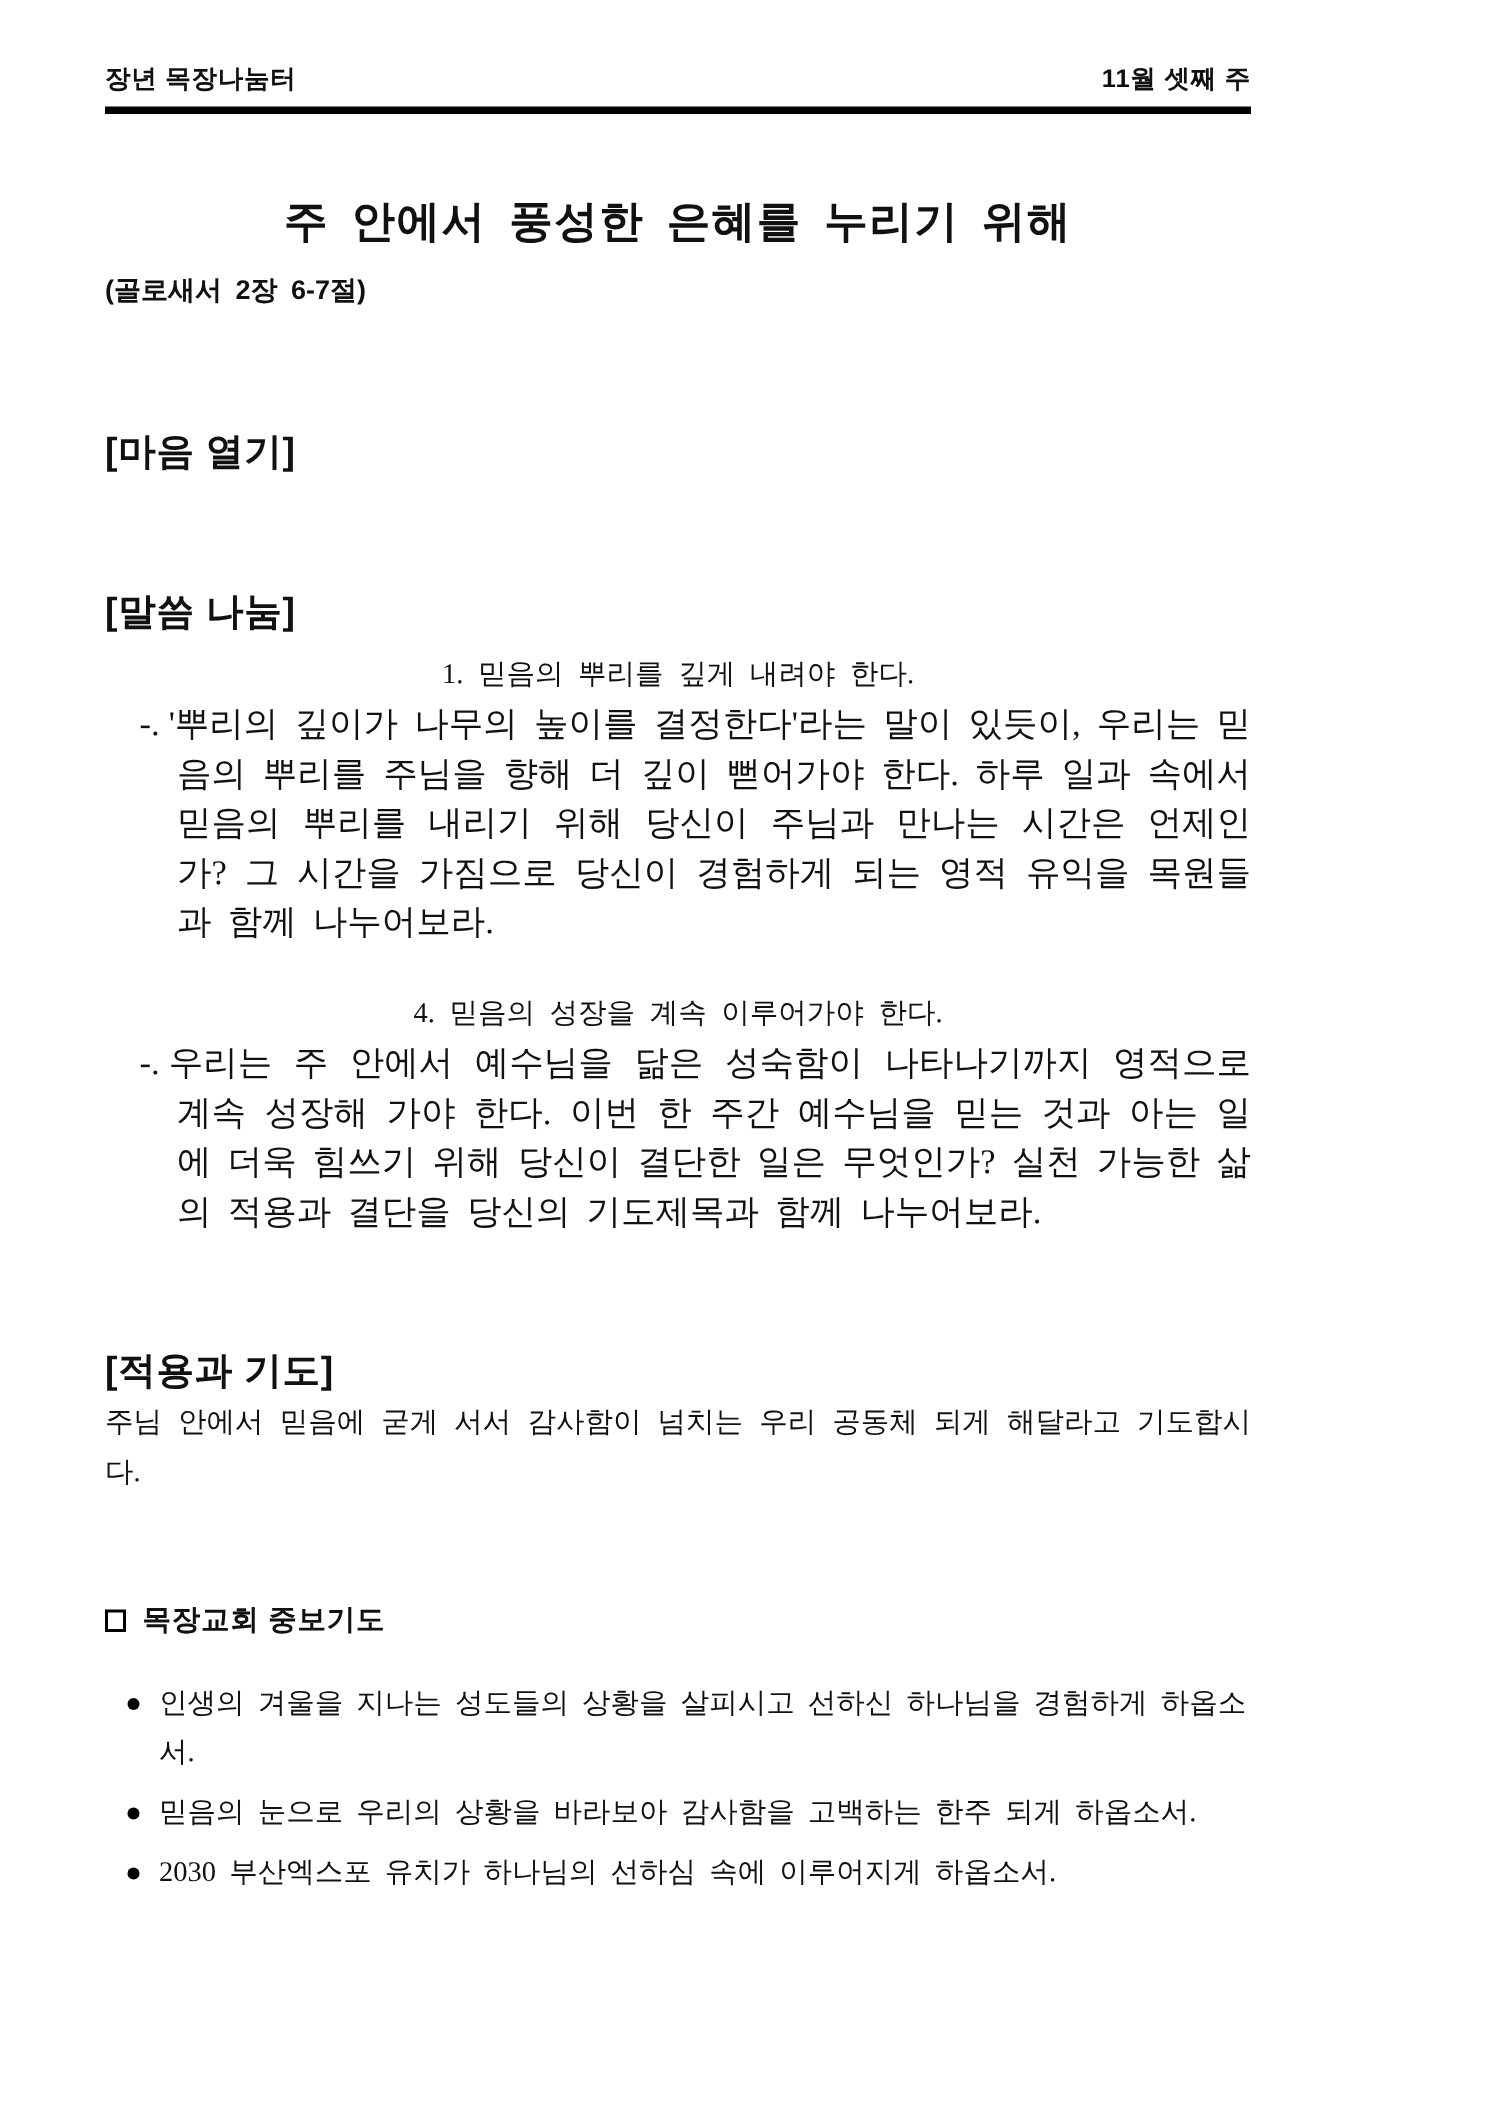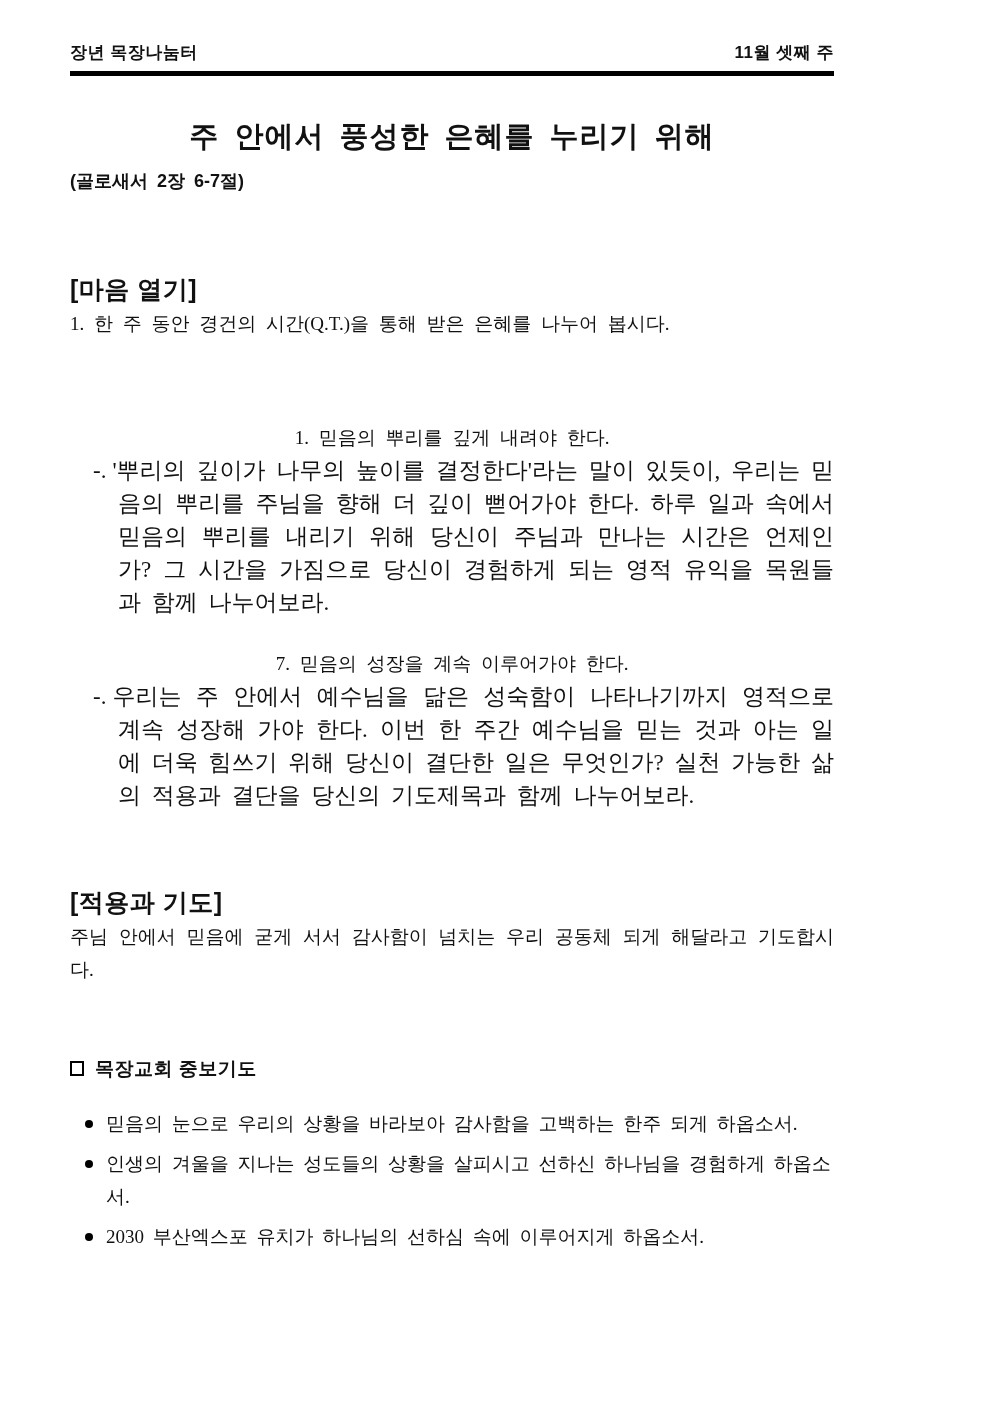--- a/index.html
+++ b/index.html
@@ -30,21 +30,21 @@
   }
   .header-rule {
     margin-top: 7px;
     height: 5px;
     background: #000000;
     border: none;
   }
 
   
   .doc-title {
-    margin-top: 40px;
+    margin-top: 52px;
     text-align: center;
     font-family: "Liberation Sans", "DejaVu Sans", sans-serif;
     font-size: 29px;
     font-weight: 800;
     line-height: 40px;
     letter-spacing: 1px;
     word-spacing: 6px;
   }
   .doc-subtitle {
     margin-top: 12px;
@@ -136,55 +136,55 @@
     <span>장년 목장나눔터</span>
     <span>11월 셋째 주</span>
   </div>
   <div class="header-rule"></div>
 
   <h1 class="doc-title">주 안에서 풍성한 은혜를 누리기 위해</h1>
   <div class="doc-subtitle">(골로새서 2장 6-7절)</div>
 
   <section class="sec-mind">
     <div class="section-heading">[마음 열기]</div>
-    <p class="body-text">1. 한 주 동안 경건의 시간(Q.T.)을 통해 받은 은혜를 나누어 봅시다.</p>
   </section>
 
   <section class="sec-word">
+    <div class="section-heading">[말씀 나눔]</div>
 
     <div class="word-point">
       <p class="point-title">1. 믿음의 뿌리를 깊게 내려야 한다.</p>
       <p class="point-detail"><span class="dash">-.</span><span>'뿌리의 깊이가 나무의 높이를 결정한다'라는 말이 있듯이, 우리는 믿음의 뿌리를 주님을 향해 더 깊이 뻗어가야 한다. 하루 일과 속에서 믿음의 뿌리를 내리기 위해 당신이 주님과 만나는 시간은 언제인가? 그 시간을 가짐으로 당신이 경험하게 되는 영적 유익을 목원들과 함께 나누어보라.</span></p>
     </div>
 
     <div class="word-point">
-      <p class="point-title">7. 믿음의 성장을 계속 이루어가야 한다.</p>
+      <p class="point-title">4. 믿음의 성장을 계속 이루어가야 한다.</p>
       <p class="point-detail"><span class="dash">-.</span><span>우리는 주 안에서 예수님을 닮은 성숙함이 나타나기까지 영적으로 계속 성장해 가야 한다. 이번 한 주간 예수님을 믿는 것과 아는 일에 더욱 힘쓰기 위해 당신이 결단한 일은 무엇인가? 실천 가능한 삶의 적용과 결단을 당신의 기도제목과 함께 나누어보라.</span></p>
     </div>
 
   </section>
 
   <section class="sec-apply">
     <div class="section-heading">[적용과 기도]</div>
     <p class="body-text">주님 안에서 믿음에 굳게 서서 감사함이 넘치는 우리 공동체 되게 해달라고 기도합시다.</p>
   </section>
 
   <section class="sec-intercession">
     <div class="intercession-heading">
       <span class="square-bullet"></span>
       <span>목장교회 중보기도</span>
     </div>
     <ul class="prayer-list">
       <li class="prayer-item">
         <span class="dot-bullet"></span>
-        <span>믿음의 눈으로 우리의 상황을 바라보아 감사함을 고백하는 한주 되게 하옵소서.</span>
+        <span>인생의 겨울을 지나는 성도들의 상황을 살피시고 선하신 하나님을 경험하게 하옵소서.</span>
       </li>
       <li class="prayer-item">
         <span class="dot-bullet"></span>
-        <span>인생의 겨울을 지나는 성도들의 상황을 살피시고 선하신 하나님을 경험하게 하옵소서.</span>
+        <span>믿음의 눈으로 우리의 상황을 바라보아 감사함을 고백하는 한주 되게 하옵소서.</span>
       </li>
       <li class="prayer-item">
         <span class="dot-bullet"></span>
         <span>2030 부산엑스포 유치가 하나님의 선하심 속에 이루어지게 하옵소서.</span>
       </li>
     </ul>
   </section>
 
 </div>
 

